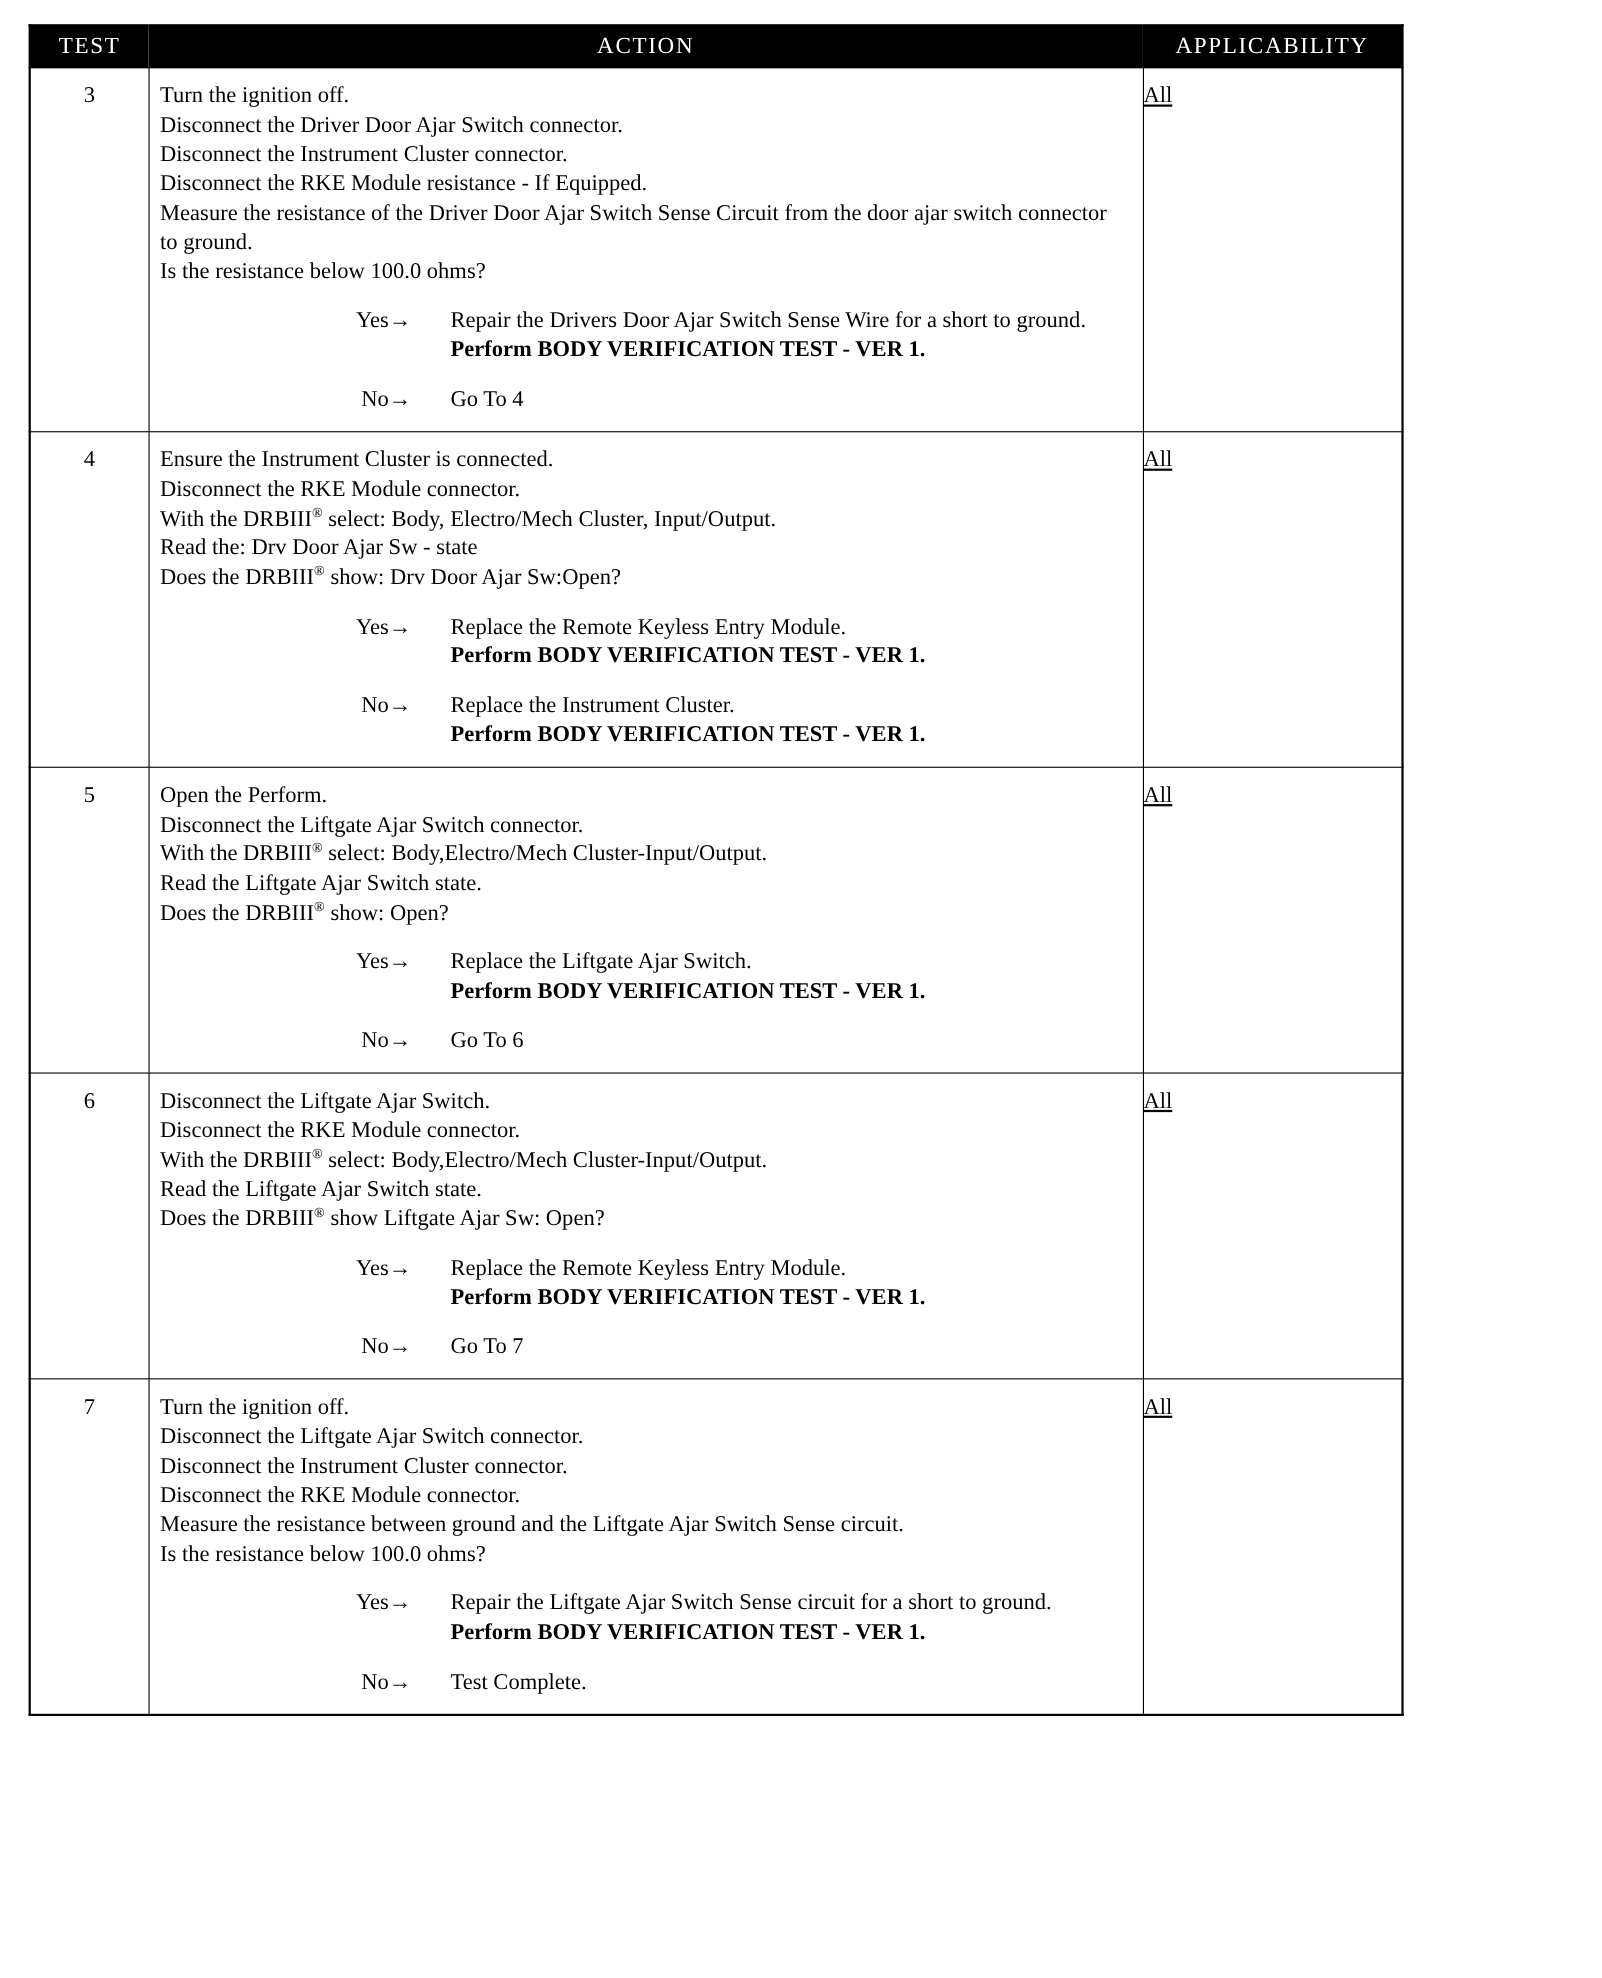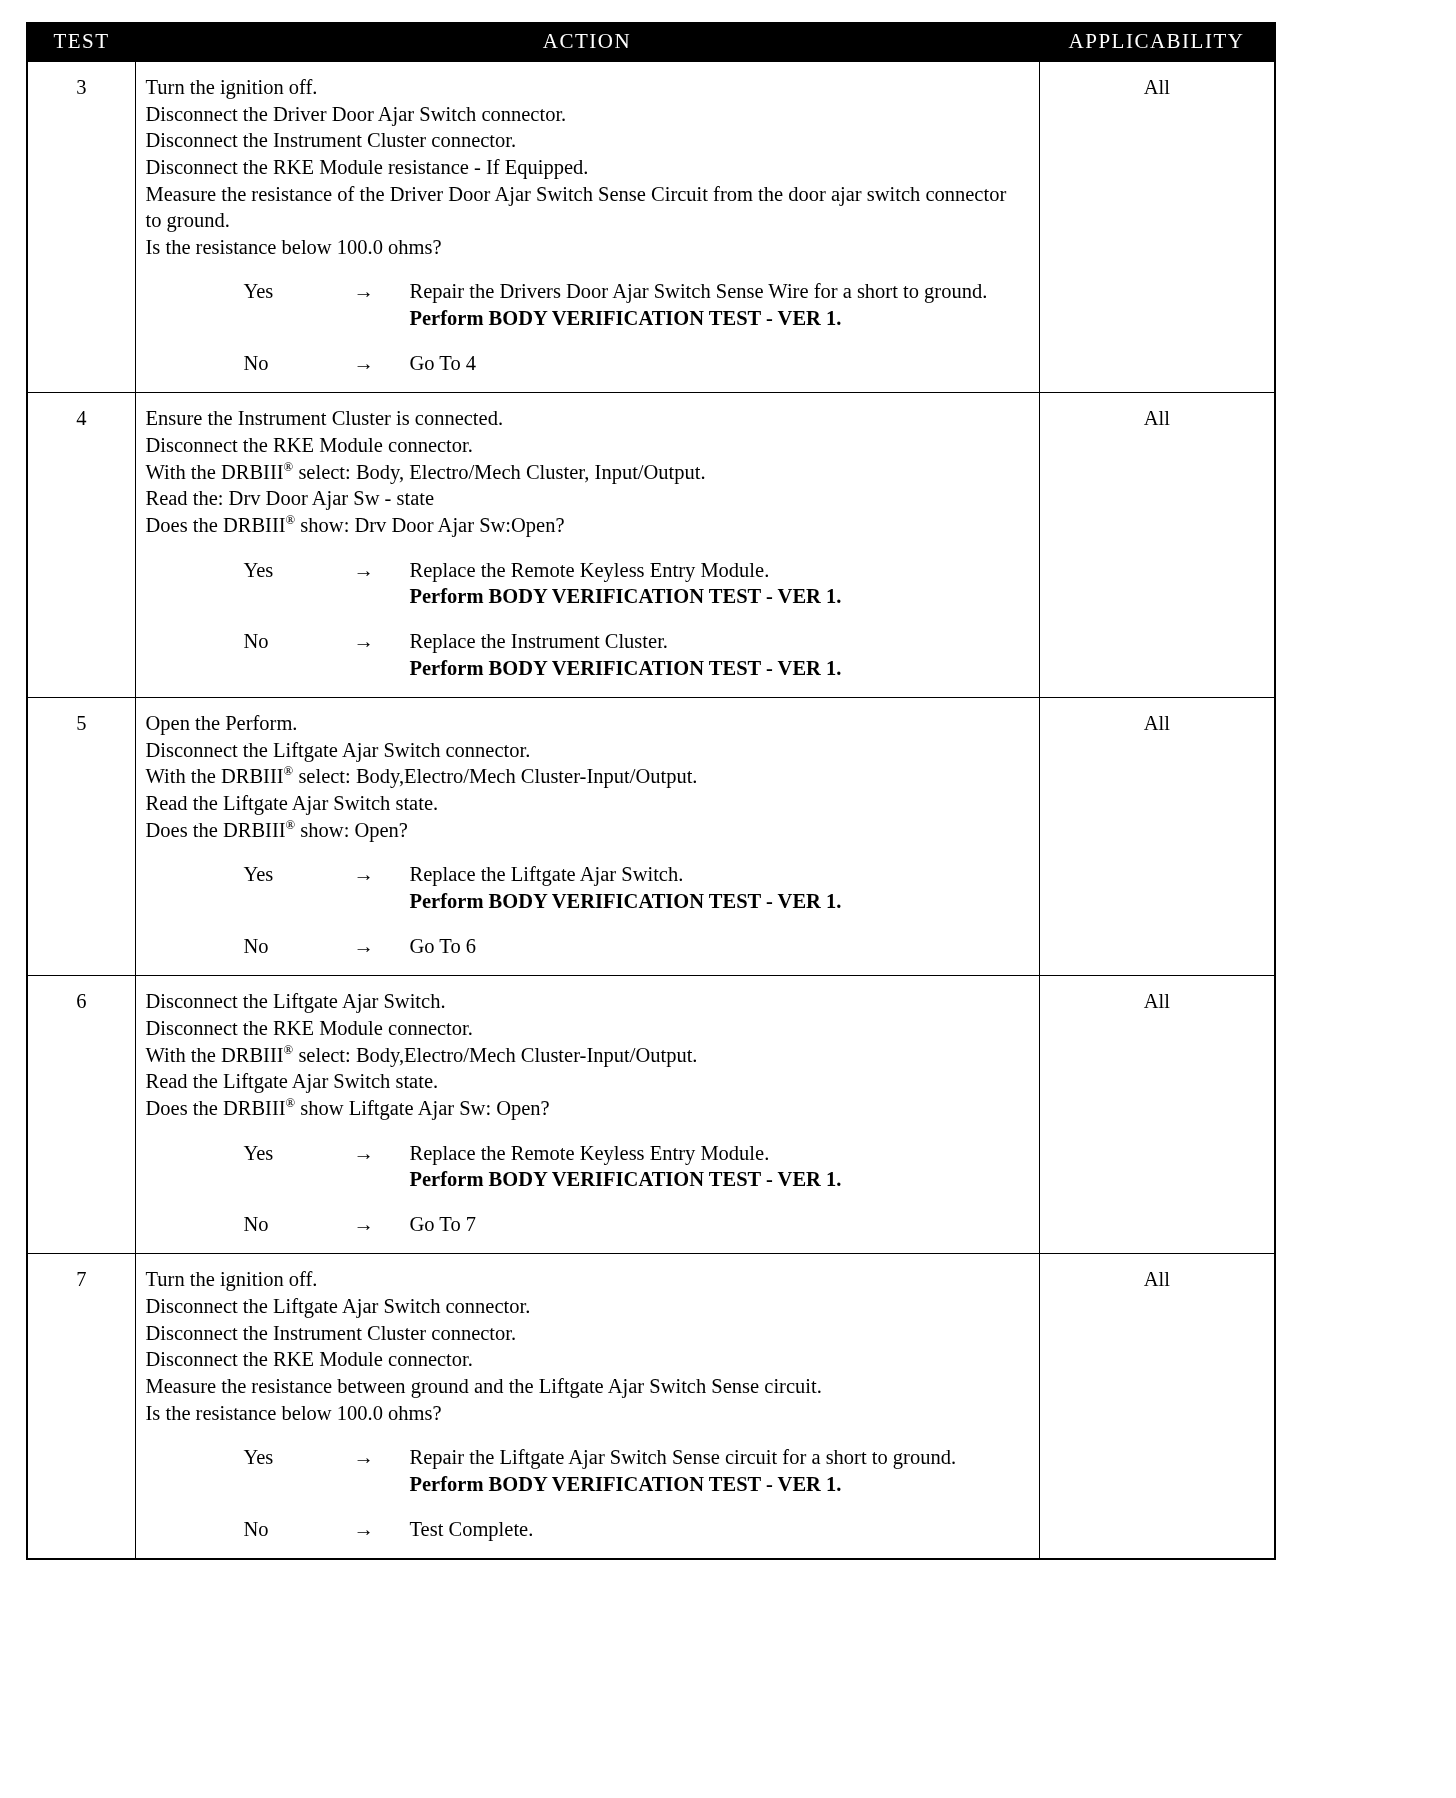--- a/index.html
+++ b/index.html
@@ -44,22 +44,22 @@
     border: 1px solid #000;
     vertical-align: top;
     font-size: 20.5px;
     line-height: 1.30;
   }
   td.test-no {
     text-align: center;
     padding: 12px 0 0 0;
   }
   td.appl {
-    text-align: center;
     padding: 12px 0 0 0;
+    text-decoration: underline;
   }
   td.action {
     padding: 12px 14px 14px 10px;
     margin-top: 23px;
   }
   .stmt {
     white-space: normal;
   }
   .stmt p {
     margin: 0;
@@ -71,20 +71,21 @@
   .branch {
     display: flex;
     margin-bottom: 18px;
   }
   .branch:last-child { margin-bottom: 2px; }
   .branch .lbl {
     width: 110px;
     padding-left: 98px;
     box-sizing: border-box;
     flex: 0 0 208px;
+    text-align: right;
   }
   .branch .arrow {
     flex: 0 0 56px;
     text-align: left;
   }
   .branch .lines {
     flex: 1 1 auto;
   }
   .branch .lines div {
     margin: 0;

